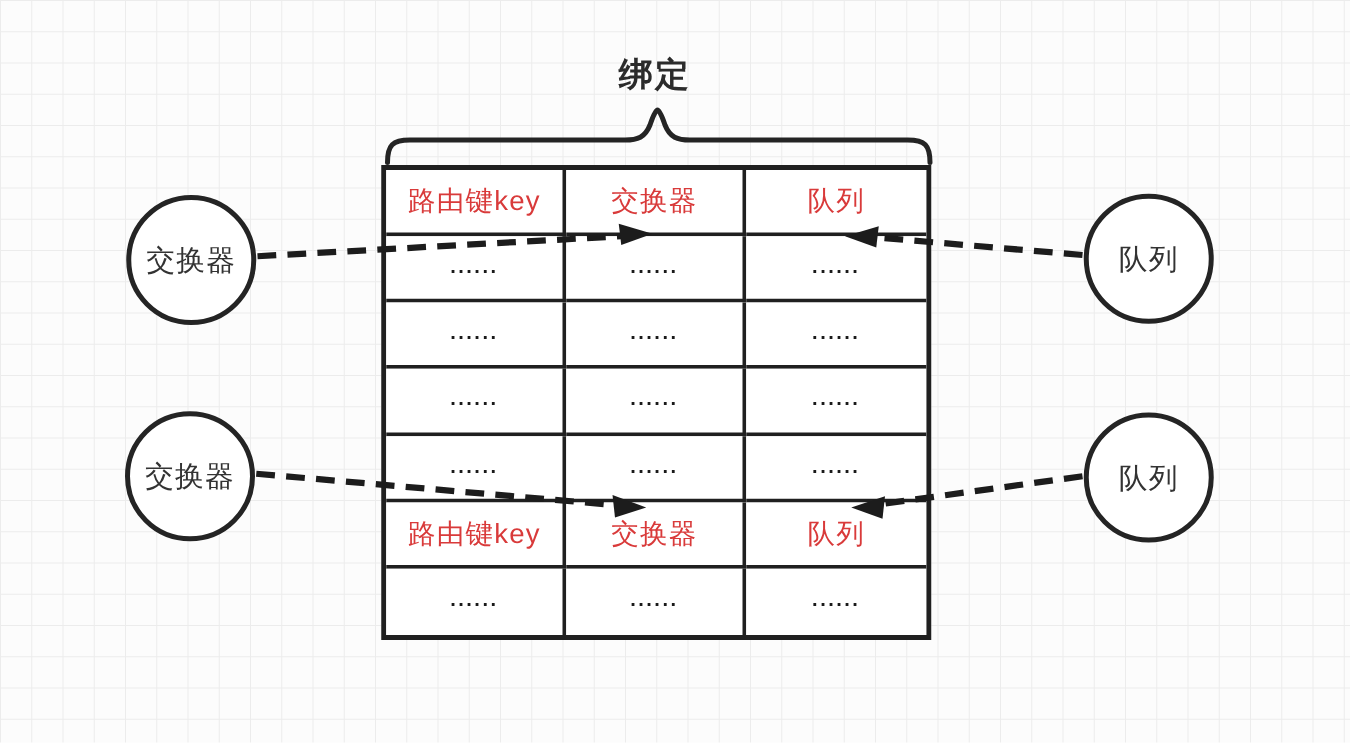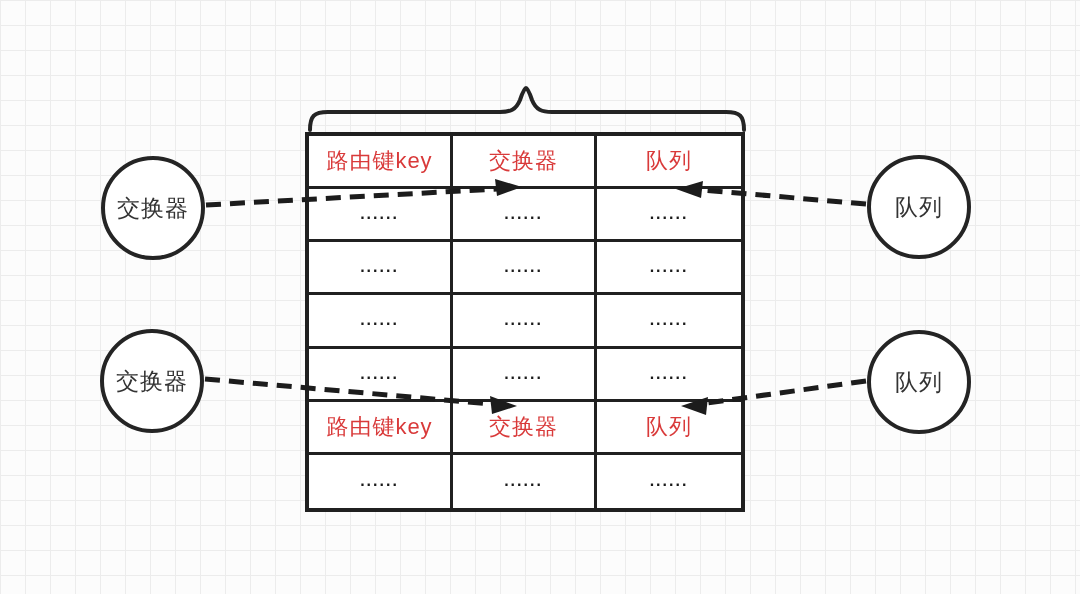--- a/index.html
+++ b/index.html
@@ -53,20 +53,21 @@
   .node-l1 { left:101px; top:156px; }
   .node-l2 { left:100px; top:329px; }
   .node-r1 { left:867px; top:155px; }
   .node-r2 { left:867px; top:330px; }
 </style>
 </head>
 <body>
 
 <div class="canvas">
 
+  <div class="title">绑定</div>
 
   <div class="btable">
     <div class="trow header">
       <div class="tcell">路由键key</div>
       <div class="tcell">交换器</div>
       <div class="tcell">队列</div>
     </div>
     <div class="trow">
       <div class="tcell">......</div>
       <div class="tcell">......</div>

